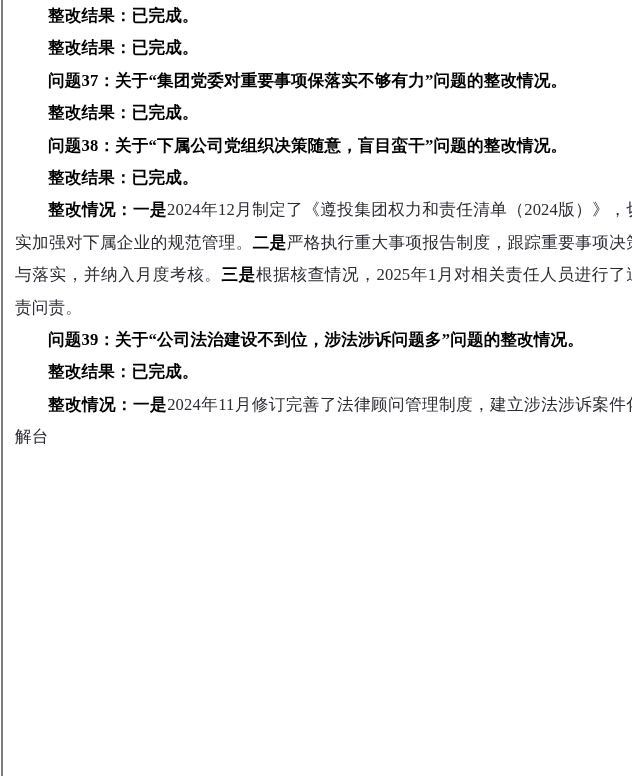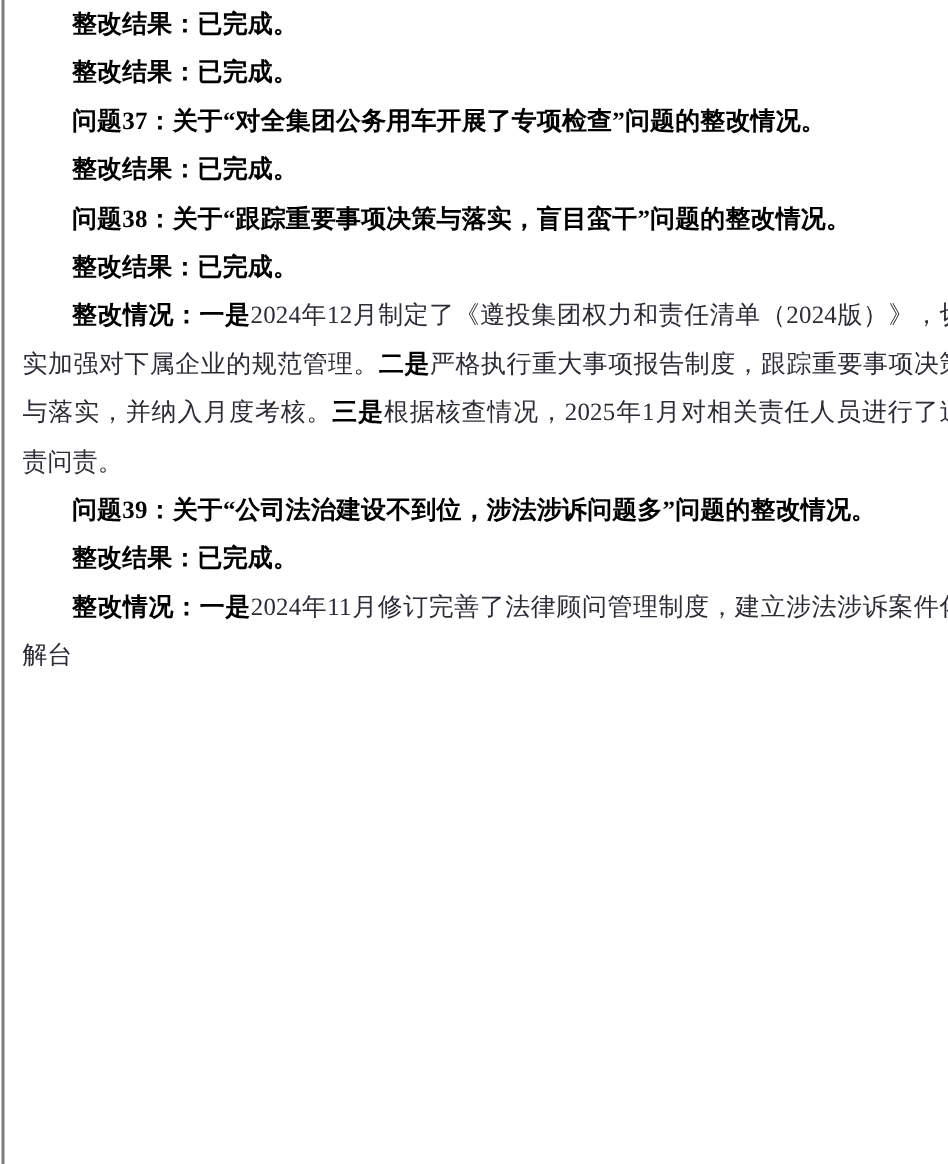--- a/index.html
+++ b/index.html
@@ -53,22 +53,22 @@
 </style>
 </head>
 <body>
 
 <div class="page-left-border"></div>
 
 <div class="doc">
   <div>
       <p class="para"><span class="seg-bold">整改结果：已完成。</span></p>
       <p class="para"><span class="seg-bold">整改结果：已完成。</span></p>
-      <p class="para"><span class="seg-bold">问题37：关于“对全集团公务用车开展了专项检查”问题的整改情况。</span></p>
+      <p class="para"><span class="seg-bold">问题37：关于“集团党委对重要事项保落实不够有力”问题的整改情况。</span></p>
       <p class="para"><span class="seg-bold">整改结果：已完成。</span></p>
-      <p class="para"><span class="seg-bold">问题38：关于“跟踪重要事项决策与落实，盲目蛮干”问题的整改情况。</span></p>
+      <p class="para"><span class="seg-bold">问题38：关于“下属公司党组织决策随意，盲目蛮干”问题的整改情况。</span></p>
       <p class="para"><span class="seg-bold">整改结果：已完成。</span></p>
       <p class="para"><span class="seg-bold">整改情况：一是</span><span class="seg-regular">2024年12月制定了《遵投集团权力和责任清单（2024版）》，切实加强对下属企业的规范管理。</span><span class="seg-bold">二是</span><span class="seg-regular">严格执行重大事项报告制度，跟踪重要事项决策与落实，并纳入月度考核。</span><span class="seg-bold">三是</span><span class="seg-regular">根据核查情况，2025年1月对相关责任人员进行了追责问责。</span></p>
       <p class="para"><span class="seg-bold">问题39：关于“公司法治建设不到位，涉法涉诉问题多”问题的整改情况。</span></p>
       <p class="para"><span class="seg-bold">整改结果：已完成。</span></p>
       <p class="para"><span class="seg-bold">整改情况：一是</span><span class="seg-regular">2024年11月修订完善了法律顾问管理制度，建立涉法涉诉案件化解台</span></p>
     </div>
 </div>
 
 </body></html>

